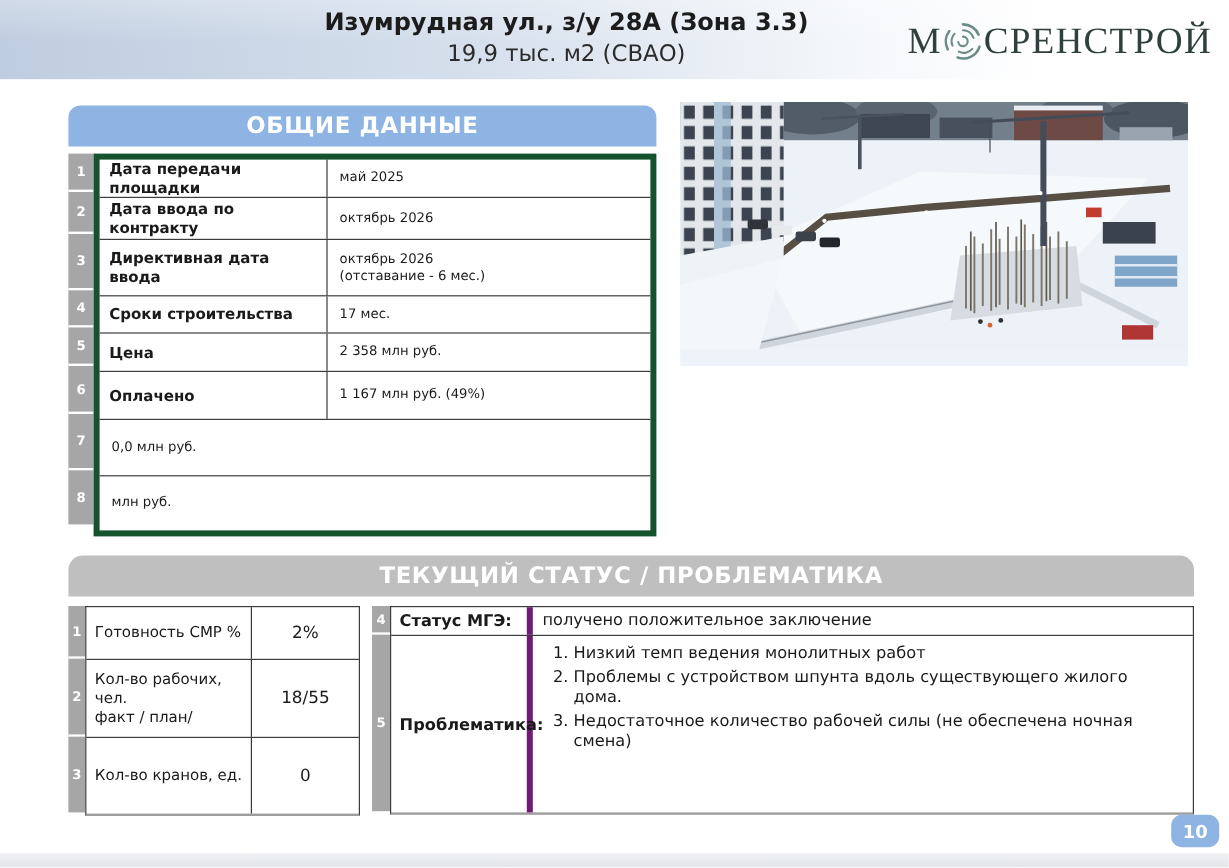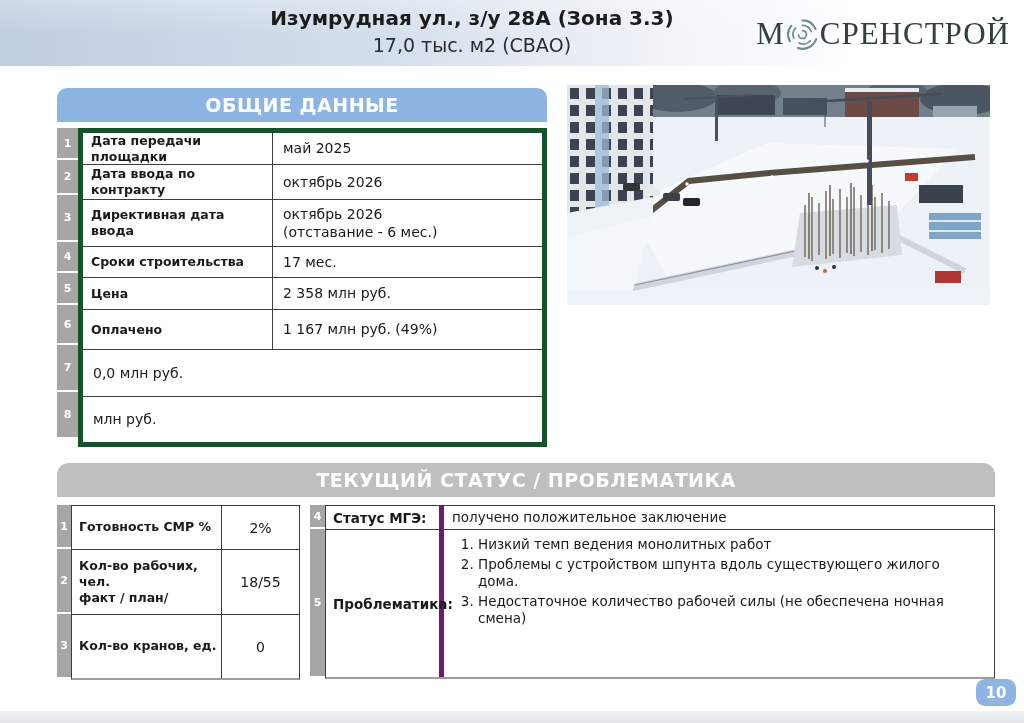--- a/index.html
+++ b/index.html
@@ -44,21 +44,21 @@
   .gd-nums { width:21px; }
   .gd-main { flex:1; border:5px solid #14532d; }
   .gd-row { display:flex; border-bottom:1px solid #3c3c3c; }
   .gd-row:last-child { border-bottom:none; }
   .cell-label {
     width:190px; border-right:1px solid #3c3c3c; padding:2px 4px 2px 8px;
     font-weight:bold; font-size:12.5px; display:flex; align-items:center;
     white-space:pre-line; line-height:1.25;
   }
   .cell-value {
-    flex:1; padding:2px 6px 2px 10px; font-size:14px;
+    flex:1; padding:2px 6px 2px 10px; font-size:11px;
     display:flex; align-items:center; white-space:pre-line; line-height:1.3;
   }
   .gd-row:nth-child(1), .gd-num:nth-child(1) { height:32px; }
   .gd-row:nth-child(2), .gd-num:nth-child(2) { height:35px; }
   .gd-row:nth-child(3), .gd-num:nth-child(3) { height:47px; }
   .gd-row:nth-child(4), .gd-num:nth-child(4) { height:31px; }
   .gd-row:nth-child(5), .gd-num:nth-child(5) { height:32px; }
   .gd-row:nth-child(6), .gd-num:nth-child(6) { height:40px; }
   .gd-row:nth-child(7), .gd-num:nth-child(7) { height:47px; }
   .gd-row:nth-child(8), .gd-num:nth-child(8) { height:45px; }
@@ -66,22 +66,22 @@
   .photo { position:absolute; left:567px; top:85px; width:423px; height:220px; }
   
   .st { position:absolute; left:57px; top:463px; width:938px; height:216px; }
   .st .sec-header { background:#bfbfbf; border-radius:12px 12px 0 0; }
   .st-left { position:absolute; left:0; top:42px; width:243px; display:flex; }
   .st-left-nums { width:14px; }
   .st-left-main { flex:1; border:1px solid #3c3c3c; border-bottom:2px solid #9d9d9d; }
   .sl-row { display:flex; border-bottom:1px solid #3c3c3c; }
   .sl-row:last-child { border-bottom:none; }
   .sl-label {
-    width:150px; border-right:1px solid #3c3c3c; padding:2px 2px 2px 7px;
-    font-weight:bold; font-size:12.5px; display:flex; align-items:center;
+    width:138px; border-right:1px solid #3c3c3c; padding:2px 2px 2px 7px;
+    font-weight:normal; font-size:12.5px; display:flex; align-items:center;
     white-space:pre-line; line-height:1.3;
   }
   .sl-value { flex:1; font-size:14px; display:flex; align-items:center; justify-content:center; }
   .sl-row:nth-child(1), .sl-num:nth-child(1) { height:44px; }
   .sl-row:nth-child(2), .sl-num:nth-child(2) { height:65px; }
   .sl-row:nth-child(3), .sl-num:nth-child(3) { height:63px; }
   .st-right { position:absolute; left:253px; top:42px; width:685px; display:flex; }
   .st-right-nums { width:15px; }
   .st-right-main { flex:1; border:1px solid #3c3c3c; border-bottom:2px solid #9d9d9d; }
   .sr-row { display:flex; border-bottom:1px solid #3c3c3c; }
@@ -107,21 +107,21 @@
     background:linear-gradient(180deg,#eff1f3,#e3e6ea);
   }
 </style>
 </head>
 <body>
 
 <div class="top-band"></div>
 
 <div class="titles">
   <div class="title-main">Изумрудная ул., з/у 28А (Зона 3.3)</div>
-  <div class="title-sub">17,0 тыс. м2 (СВАО)</div>
+  <div class="title-sub">19,9 тыс. м2 (СВАО)</div>
 </div>
 
 <div class="logo">
   <span>М</span>
   <svg class="swirl" width="33" height="33" viewBox="0 0 40 40">
     <g fill="none" stroke="#6a8c8a" stroke-width="2.6" stroke-linecap="round">
       <path d="M20 2.8 A17.2 17.2 0 0 1 35.8 13.2"></path>
       <path d="M36.6 25.5 A17.2 17.2 0 0 1 14.5 36.3"></path>
       <path d="M4.6 28 A17.2 17.2 0 0 1 6.2 9.5"></path>
     </g>

